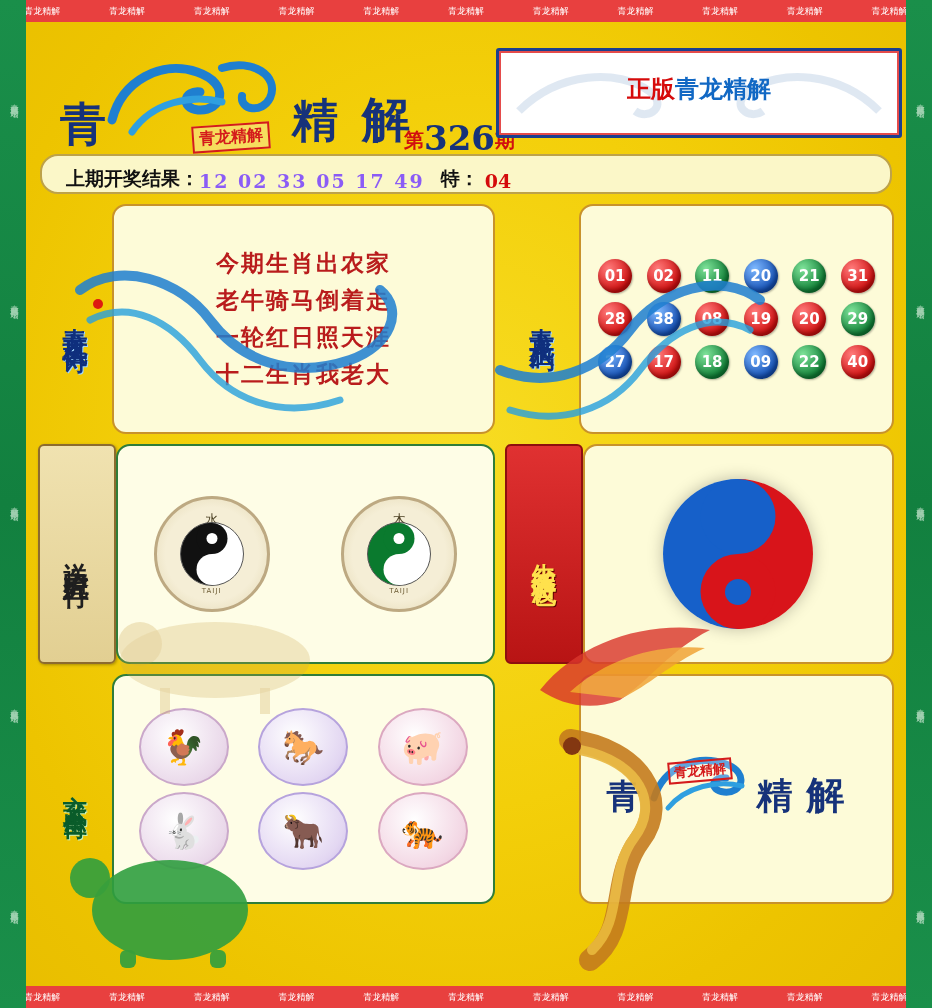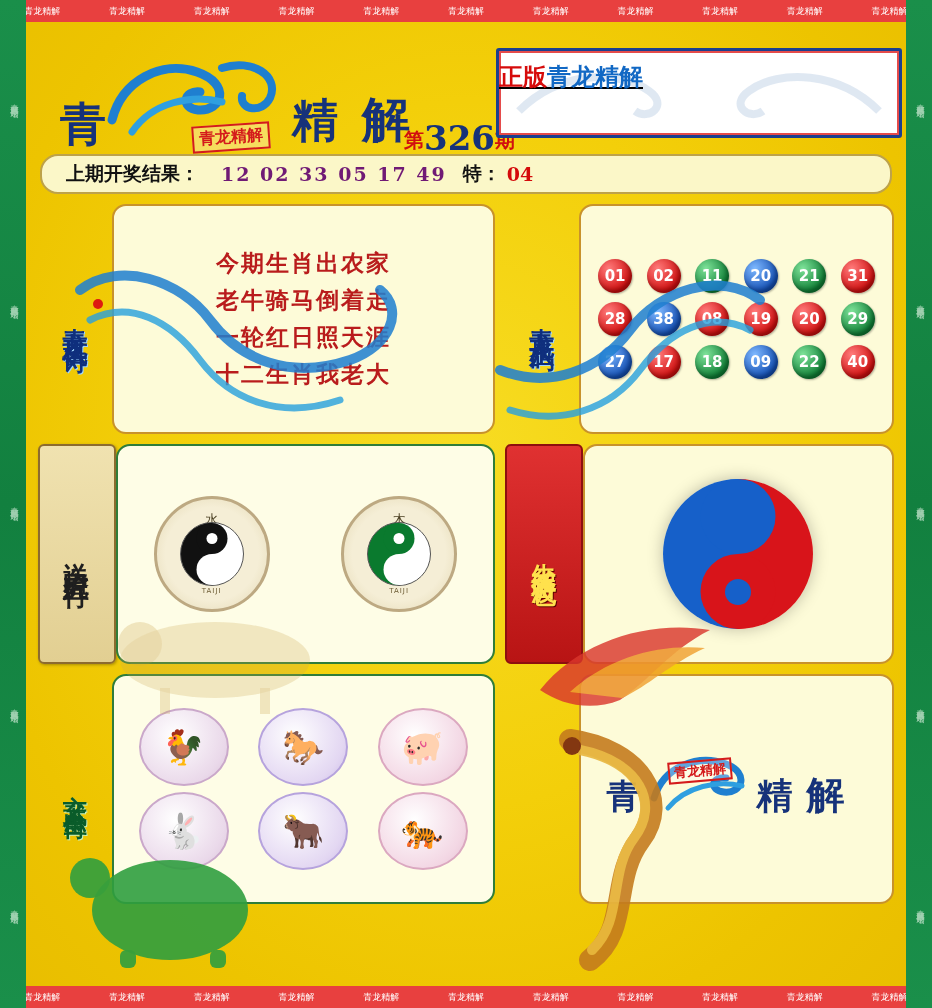--- a/index.html
+++ b/index.html
@@ -73,42 +73,41 @@
   .banner{
     position:absolute;right:4px;top:26px;width:400px;height:84px;
     background:#fff;border:3px solid #1b3f8f;border-radius:3px;
     box-shadow:0 0 0 2px #e54b4b inset;
     overflow:hidden;
   }
   .banner .b-dragon{
     position:absolute;left:0;top:0;width:100%;height:100%;opacity:.32;
   }
   .banner .b1{
-    position:relative;margin-top:10px;
+    position:relative;text-align:center;margin-top:22px;
     font-size:24px;font-weight:bold;
     font-family:"DejaVu Serif","Liberation Serif",serif;
-    text-decoration:underline;
   }
   .banner .b1 .red{color:#d60b0b;}
   .banner .b1 .blue{color:#1168c4;}
   .banner .b2{
     position:relative;text-align:center;margin-top:8px;
     font-size:16px;font-weight:bold;color:#0d0d0d;
     font-family:"DejaVu Serif","Liberation Serif",serif;
   }
 
   
   .resultbar{
     margin:2px 14px 0 14px;height:36px;
     background:#fbf7c8;border:2px solid #bda24a;border-radius:18px;
-    display:flex;align-items:center;
+    display:flex;align-items:flex-end;
     font-family:"DejaVu Serif","Liberation Serif",serif;
   }
   .resultbar .label{font-size:19px;color:#111;margin-left:24px;font-weight:bold;}
-  .resultbar .nums{font-size:19px;color:#701a75;font-weight:bold;margin-left:22px;letter-spacing:2px;}
+  .resultbar .nums{font-size:19px;color:#8b5cf6;font-weight:bold;margin-left:0;letter-spacing:2px;}
   .resultbar .sp{font-size:19px;color:#111;font-weight:bold;margin-left:16px;}
   .resultbar .spn{font-size:19px;color:#d40b0b;font-weight:bold;margin-left:6px;}
 
   
   .row{display:flex;margin:10px 12px 0 12px;gap:10px;}
   .cellL{width:54%;display:flex;}
   .cellR{width:46%;display:flex;}
 
   .vlabel{
     width:74px;flex:0 0 74px;position:relative;

